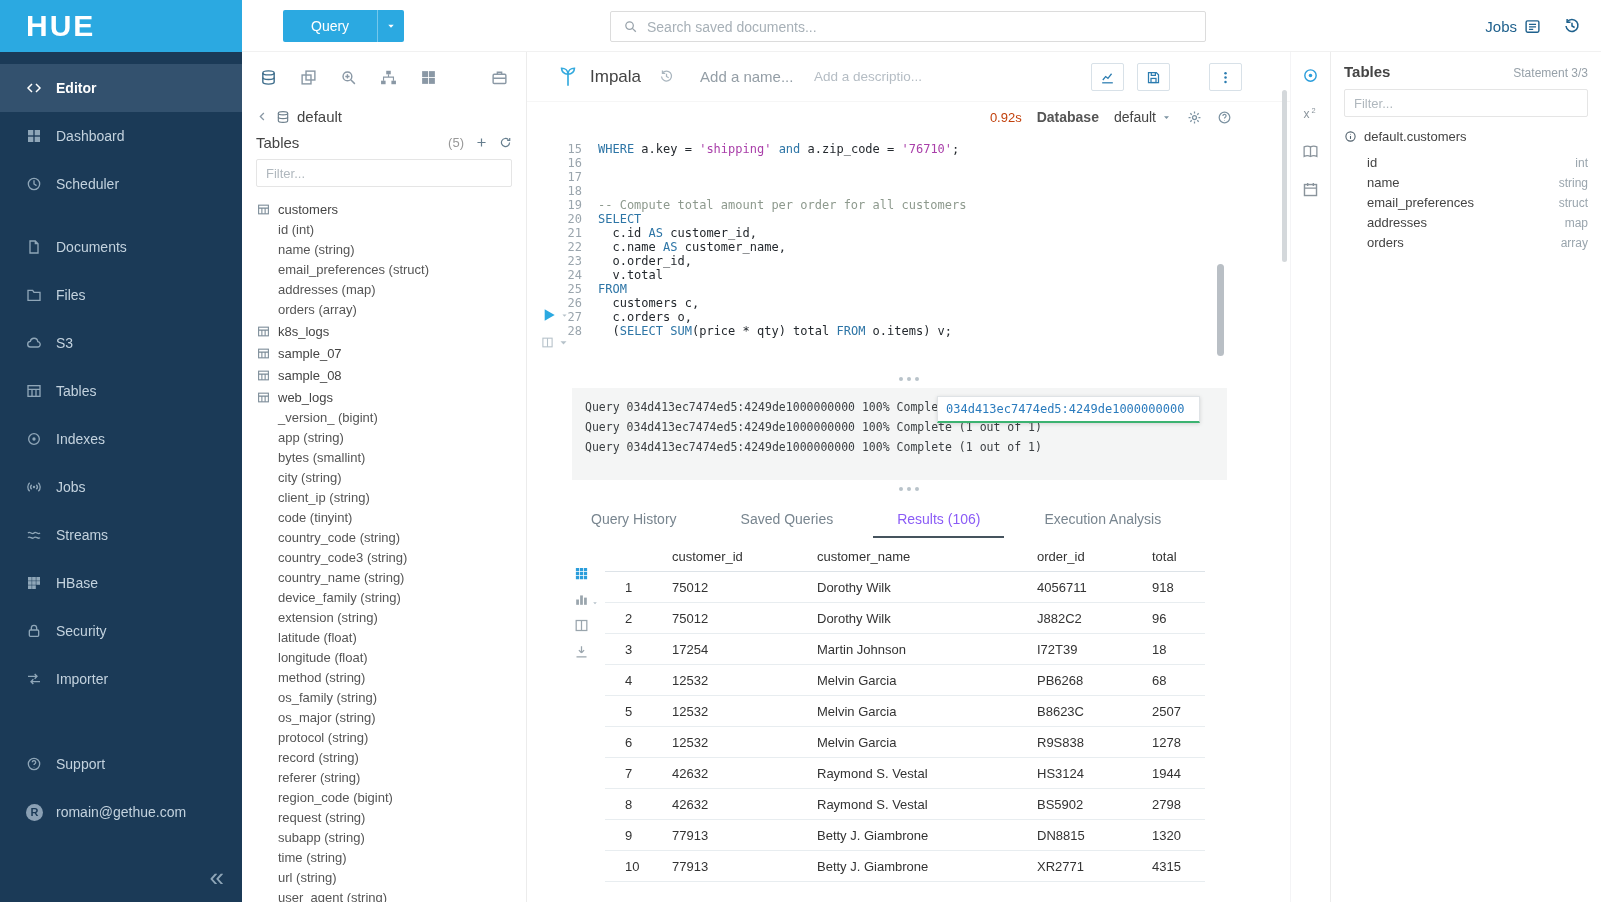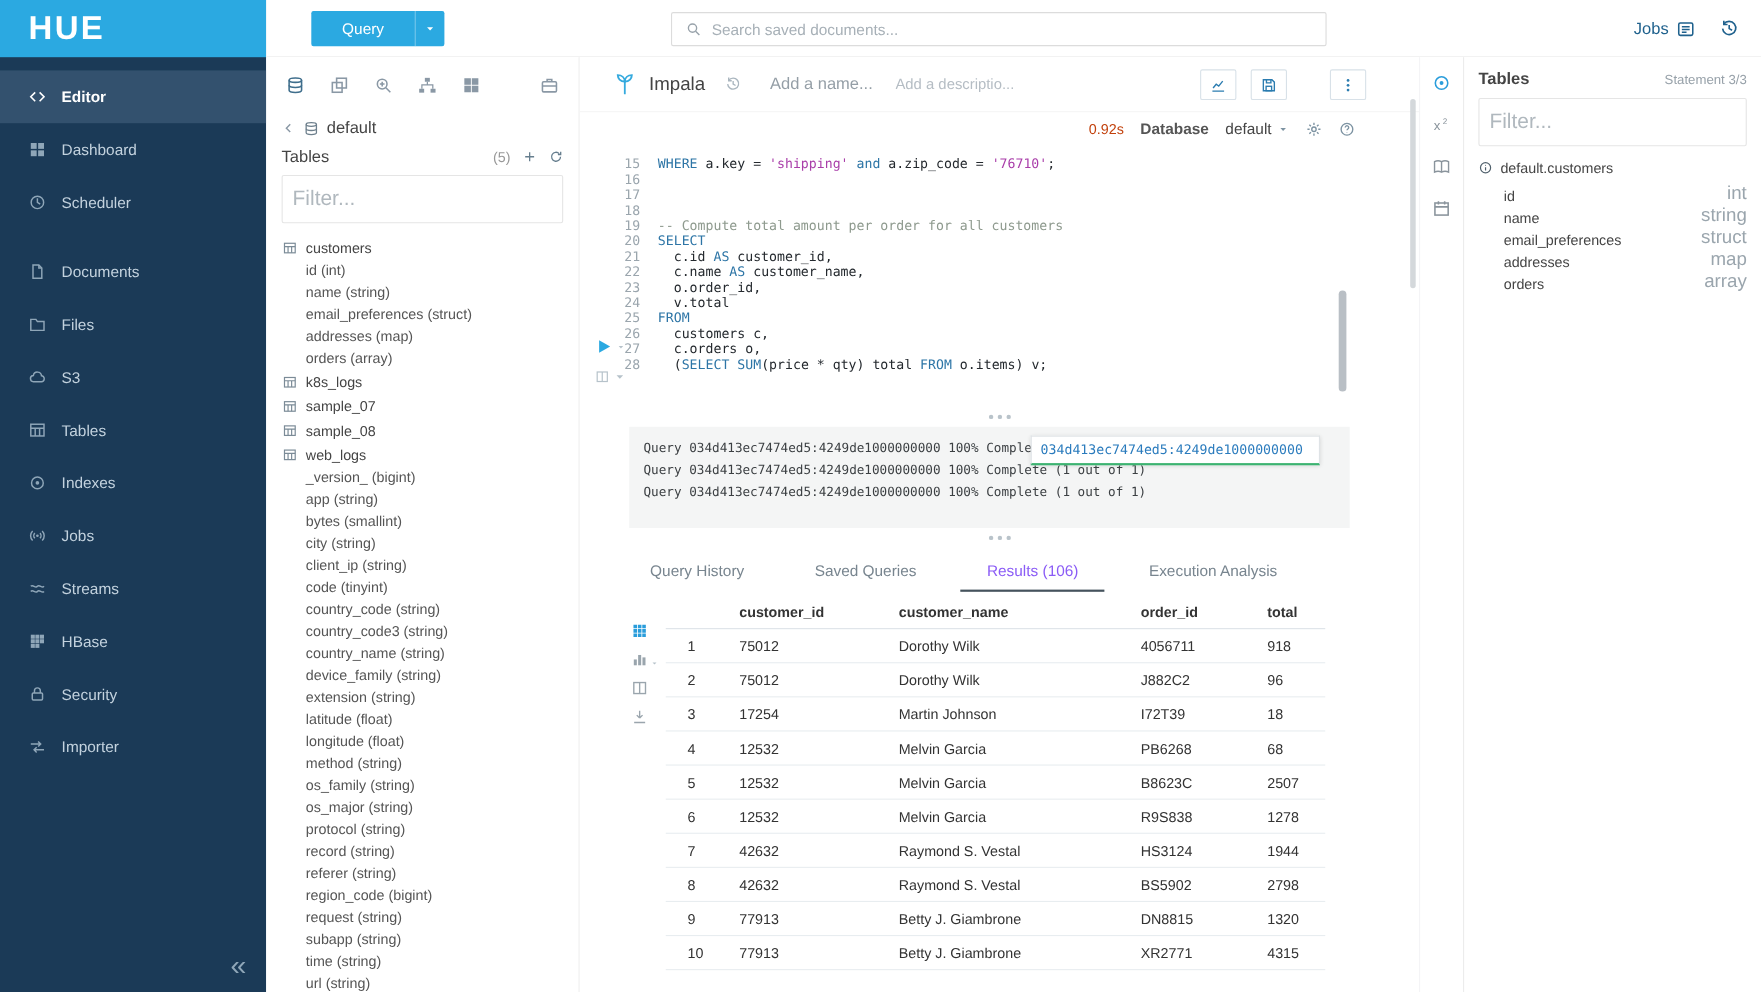--- a/index.html
+++ b/index.html
@@ -43,21 +43,21 @@
   .assist-icons .i.active{color:#3f6e8c}
   .assist-icons .push{margin-left:auto}
   .crumb{display:flex;align-items:center;padding:6px 14px 2px;color:#444;font-size:15px;gap:7px;flex:none}
   .crumb .back{width:13px;height:13px;color:#8a98a5;cursor:pointer}
   .crumb .db-ic{width:14px;height:14px;color:#6d7f8c}
   .crumb .txt{cursor:pointer}
   .assist-head{display:flex;align-items:center;padding:7px 14px 4px;font-size:15px;color:#444;flex:none}
   .assist-head .count{color:#999;margin-left:auto;font-size:13px}
   .assist-head .i{width:13px;height:13px;color:#667e8e;margin-left:11px;cursor:pointer}
   .assist-filter{padding:4px 14px 8px;flex:none}
-  input.filter{width:100%;height:44px;border:1px solid #e5e5e5;border-radius:2px;padding:0 9px;font-size:19px;color:#555;outline:none}
+  input.filter{width:100%;height:28px;border:1px solid #e5e5e5;border-radius:2px;padding:0 9px;font-size:13px;color:#555;outline:none}
   input.filter::placeholder{color:#b0b8be}
   .tree{padding:3px 0 0 15px;flex:1;overflow:hidden}
   .tree-table{display:flex;align-items:center;height:22px;font-size:13px;color:#444;cursor:pointer;gap:8px;white-space:nowrap}
   .tree-ic{width:13px;height:13px;color:#7b8b97}
   .tree-col{height:20px;line-height:20px;padding-left:21px;font-size:13px;color:#555;cursor:pointer;white-space:nowrap}
 
   
   .editorp{position:absolute;left:527px;top:52px;width:763px;bottom:0;background:#fff;overflow:hidden}
   .ed-head{height:50px;display:flex;align-items:center;padding-left:30px;position:relative;border-bottom:1px solid #f6f6f6}
   .impala-ic{width:22px;height:22px;color:#35aade;cursor:pointer}
@@ -101,21 +101,21 @@
   .log-popup{position:absolute;left:410px;top:344px;width:263px;height:27px;background:#fff;border:1px solid #dfe3e6;border-bottom:2px solid #3cb371;box-shadow:0 1px 4px rgba(0,0,0,.14);display:flex;align-items:center;padding:0 8px;font-family:"DejaVu Sans Mono",monospace;font-size:12px;color:#2a7bbd;cursor:pointer;white-space:nowrap}
   .tabs{position:absolute;left:40px;top:450px;height:36px;display:flex;gap:16px;font-size:14px;color:#78858f;align-items:flex-end}
   .tab{padding:0 24px 9px;cursor:pointer;border-bottom:2px solid transparent;white-space:nowrap}
   .tab.active{color:#8b5cf6;border-bottom-color:#45535d}
   .res-icons{position:absolute;left:47px;top:514px;display:flex;flex-direction:column;gap:11px;color:#9aa5ad}
   .res-icons .row{display:flex;align-items:flex-end;gap:2px;cursor:pointer}
   .res-icons .i{width:15px;height:15px}
   .res-icons .i.active{color:#2a9ddb}
   .res-icons .mini-caret{width:8px;height:8px}
   .results{position:absolute;left:78px;top:490px;width:600px;bottom:0;font-size:13px;color:#333;overflow:hidden}
-  .th-row{display:flex;height:30px;align-items:center;font-weight:bold;border-bottom:1px solid #dde3e8}
+  .th-row{display:flex;height:30px;align-items:center;font-weight:normal;border-bottom:1px solid #dde3e8}
   .tr{display:flex;height:31px;align-items:center;border-bottom:1px solid #e8edf0}
   .cell{overflow:hidden;white-space:nowrap}
   .c0{width:55px;padding-left:20px}
   .c1{width:145px;padding-left:12px}
   .c2{width:220px;padding-left:12px}
   .c3{width:115px;padding-left:12px}
   .c4{flex:1;padding-left:12px}
 
   
   .rstrip{position:absolute;right:271px;top:52px;width:40px;bottom:0;background:#fff;border-left:1px solid #f4f4f6;display:flex;flex-direction:column;align-items:center;padding-top:15px;gap:21px;color:#8a949c}
@@ -123,21 +123,21 @@
   .rstrip .i.active{color:#2a9ddb}
   .rightp{position:absolute;right:0;top:52px;width:271px;bottom:0;background:#fff;border-left:1px solid #ececec;padding:11px 13px;overflow:hidden}
   .rp-head{display:flex;align-items:baseline}
   .rp-title{font-size:15px;font-weight:bold;color:#444}
   .rp-stmt{margin-left:auto;font-size:12px;color:#97a1a9}
   .rp-filter{margin:9px 0 8px}
   .rp-table-row{display:flex;align-items:center;gap:7px;font-size:13px;color:#444;height:23px;cursor:pointer}
   .info-ic{width:13px;height:13px;color:#50606c}
   .rp-cols{padding-top:2px}
   .rp-col{display:flex;height:20px;align-items:flex-end;padding-left:23px;font-size:13px;color:#444;cursor:pointer}
-  .rp-type{margin-left:auto;color:#9aa5ad;font-size:17px}
+  .rp-type{margin-left:auto;color:#9aa5ad;font-size:12px}
 </style>
 </head>
 <body>
 
 <div class="app">
 
   <aside class="leftnav">
     <div class="logo">HUE</div>
     <nav class="nav-items">
         <div class="nav-item active">
@@ -254,20 +254,36 @@
         </div>
         <div class="nav-item">
           <span class="nav-ic i">
             <svg viewBox="0 0 24 24" fill="none" stroke="currentColor" stroke-width="2">
               <path d="M3 8h13M13 4.5L16.5 8 13 11.5M21 16H8M11 12.5L7.5 16l3.5 3.5"></path>
             </svg>
           </span>
           <span>Importer</span>
         </div>
       </nav>
+    <div class="nav-footer">
+      <div class="nav-item">
+        <span class="nav-ic i">
+            <svg viewBox="0 0 24 24" fill="none" stroke="currentColor" stroke-width="2">
+              <circle cx="12" cy="12" r="8.5"></circle>
+              <path d="M9.5 9.5a2.5 2.5 0 1 1 3.8 2.1c-.9.6-1.3 1-1.3 2"></path>
+              <circle cx="12" cy="16.8" r="0.7" fill="currentColor" stroke="none"></circle>
+            </svg>
+          </span>
+        <span>Support</span>
+      </div>
+      <div class="nav-item">
+        <span class="avatar">R</span>
+        <span>romain@gethue.com</span>
+      </div>
+    </div>
     <div class="collapse">«</div>
   </aside>
 
   <header class="topbar">
     <div class="query-btn">
       <span class="lbl">Query</span>
       <span class="caret-seg">
           <span class="i">
             <svg viewBox="0 0 24 24" fill="currentColor">
               <path d="M6.5 9.5l5.5 6 5.5-6z"></path>

